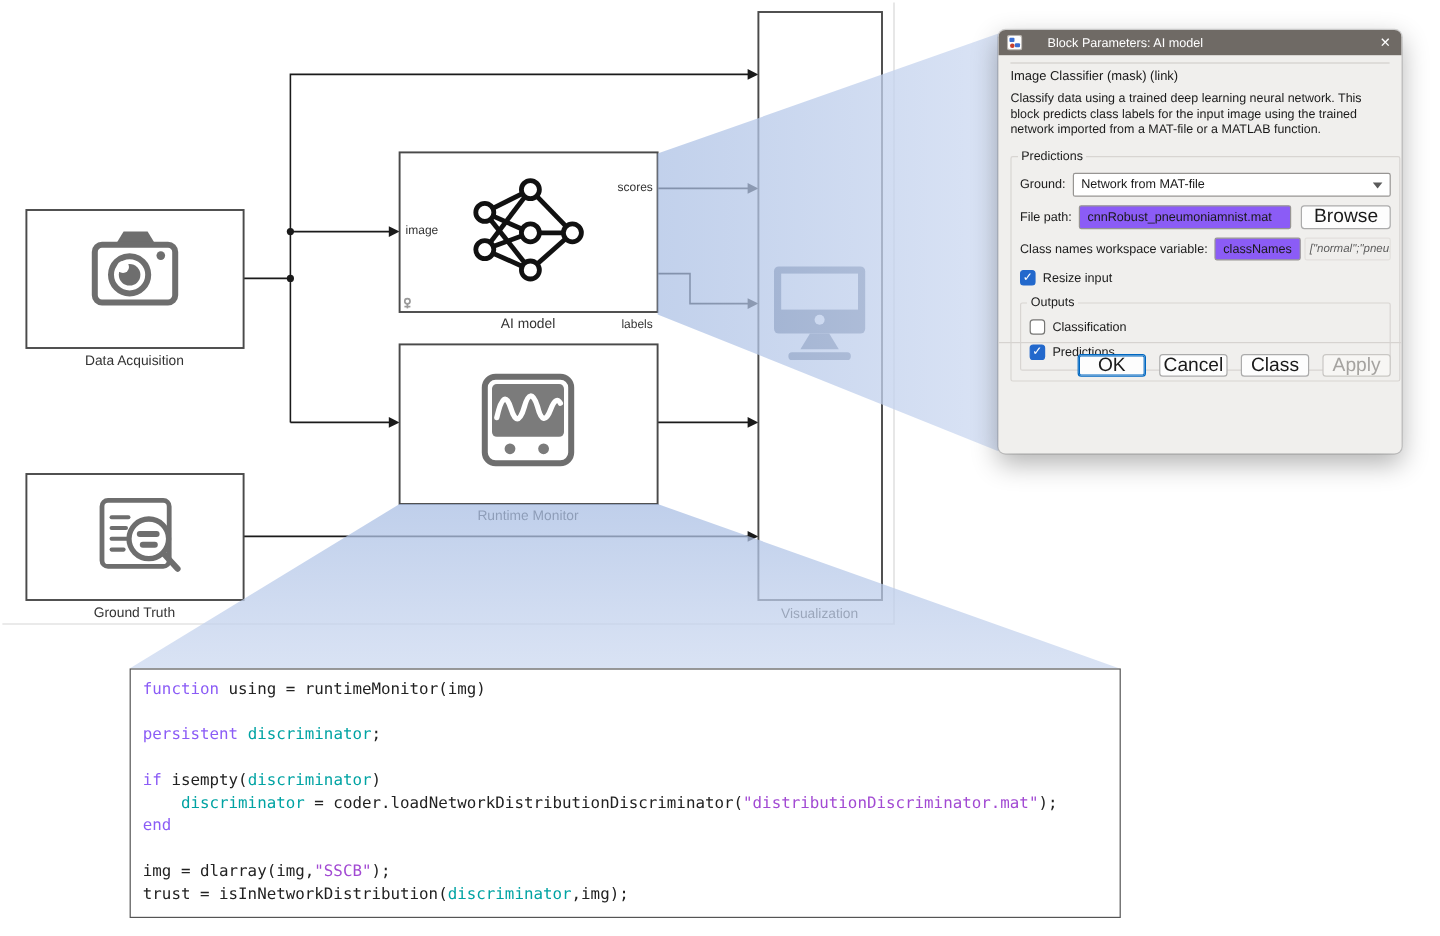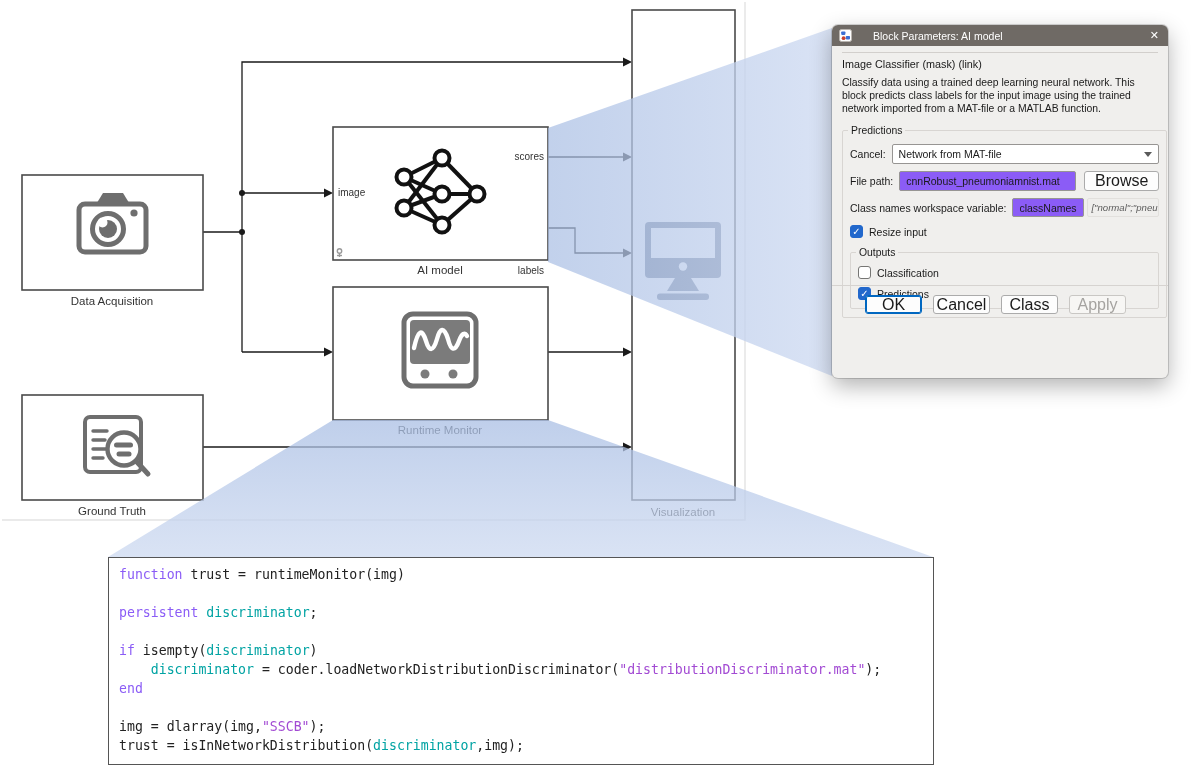--- a/index.html
+++ b/index.html
@@ -44,21 +44,21 @@
   .btn { height:20px; background:#fdfdfd; border:1px solid #ababab; border-radius:3px;
          font-size:16px; font-family:inherit; color:#1a1a1a; padding:0 10px; }
   .browse { margin-left:8px; flex:0 0 auto; }
   .check-row { display:flex; align-items:center; gap:6px; margin-top:8px; }
   .checkbox { width:13px; height:13px; border:1px solid #767674; border-radius:3px; background:#fff;
               display:flex; align-items:center; justify-content:center; font-size:10px; color:#fff; line-height:1; }
   .checkbox.checked { background:#2268cc; border-color:#2268cc; }
   .outputs { margin-top:9px; }
   .outputs .check-row:first-of-type { margin-top:2px; }
   .dlg-footer { position:absolute; left:0; right:0; bottom:0; height:37px; border-top:1px solid #d6d3d0;
-                display:flex; align-items:center; justify-content:center; gap:11px; padding-right:9px; }
+                display:flex; align-items:center; justify-content:flex-end; gap:11px; padding-right:9px; }
   .dlg-footer .btn { width:57px; height:19px; padding:0; }
   .btn-ok { border:1px solid #0067c0; box-shadow:inset 0 0 0 1px #0067c0; }
   .btn-apply { color:#a5a3a0; border-color:#c9c7c4; background:#f7f6f4; }
 
   
   .codebox { position:absolute; left:108px; top:557px; width:826px; height:208px; z-index:10;
              background:#fff; border:1.4px solid #555; padding:7px 10px; }
   .code-line { font-family:"DejaVu Sans Mono", monospace; font-size:13.2px; line-height:19px; white-space:pre; }
   .tok-kw  { color:#8b5cf6; }
   .tok-var { color:#00a3a3; }
@@ -220,21 +220,21 @@
     <div class="dlg-body">
       <div class="mask-panel">
         <div class="mask-title">Image Classifier (mask) (link)</div>
         <div class="mask-desc">Classify data using a trained deep learning neural network. This block predicts class labels for the input image using the trained network imported from a MAT-file or a MATLAB function.</div>
       </div>
 
       <fieldset class="params">
         <legend>Predictions</legend>
 
         <div class="row">
-          <label>Cancel:</label>
+          <label>Ground:</label>
           <div class="combo">
             <span class="val">Network from MAT-file</span>
             <span class="caret"></span>
           </div>
         </div>
 
         <div class="row">
           <label>File path:</label>
           <div class="textbox">cnnRobust_pneumoniamnist.mat</div>
           <button class="btn browse">Browse</button>
@@ -268,21 +268,21 @@
         <button class="btn btn-ok">OK</button>
         <button class="btn">Cancel</button>
         <button class="btn">Class</button>
         <button class="btn btn-apply">Apply</button>
       </div>
     </div>
   </div>
 
   <div class="codebox">
     <div>
-        <div class="code-line"><span class="tok-kw">function</span><span class="tok-def"> trust = runtimeMonitor(img)</span></div>
+        <div class="code-line"><span class="tok-kw">function</span><span class="tok-def"> using = runtimeMonitor(img)</span></div>
         <div class="code-line">&nbsp;</div>
         <div class="code-line"><span class="tok-kw">persistent</span><span class="tok-def"> </span><span class="tok-var">discriminator</span><span class="tok-def">;</span></div>
         <div class="code-line">&nbsp;</div>
         <div class="code-line"><span class="tok-kw">if</span><span class="tok-def"> isempty(</span><span class="tok-var">discriminator</span><span class="tok-def">)</span></div>
         <div class="code-line"><span class="tok-def">    </span><span class="tok-var">discriminator</span><span class="tok-def"> = coder.loadNetworkDistributionDiscriminator(</span><span class="tok-str">"distributionDiscriminator.mat"</span><span class="tok-def">);</span></div>
         <div class="code-line"><span class="tok-kw">end</span></div>
         <div class="code-line">&nbsp;</div>
         <div class="code-line"><span class="tok-def">img = dlarray(img,</span><span class="tok-str">"SSCB"</span><span class="tok-def">);</span></div>
         <div class="code-line"><span class="tok-def">trust = isInNetworkDistribution(</span><span class="tok-var">discriminator</span><span class="tok-def">,img);</span></div>
       </div>

